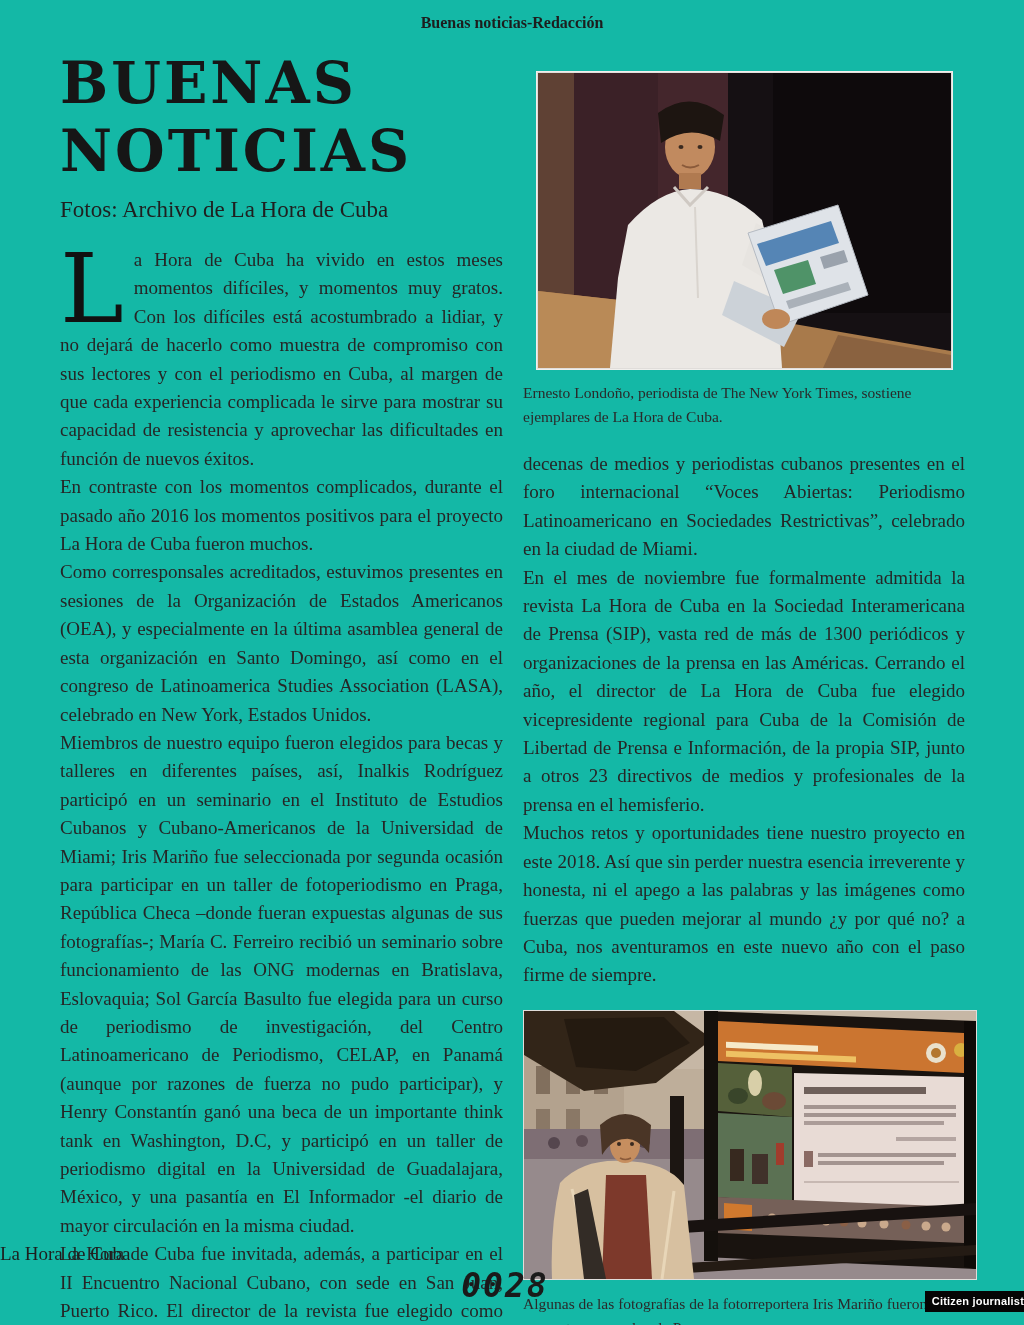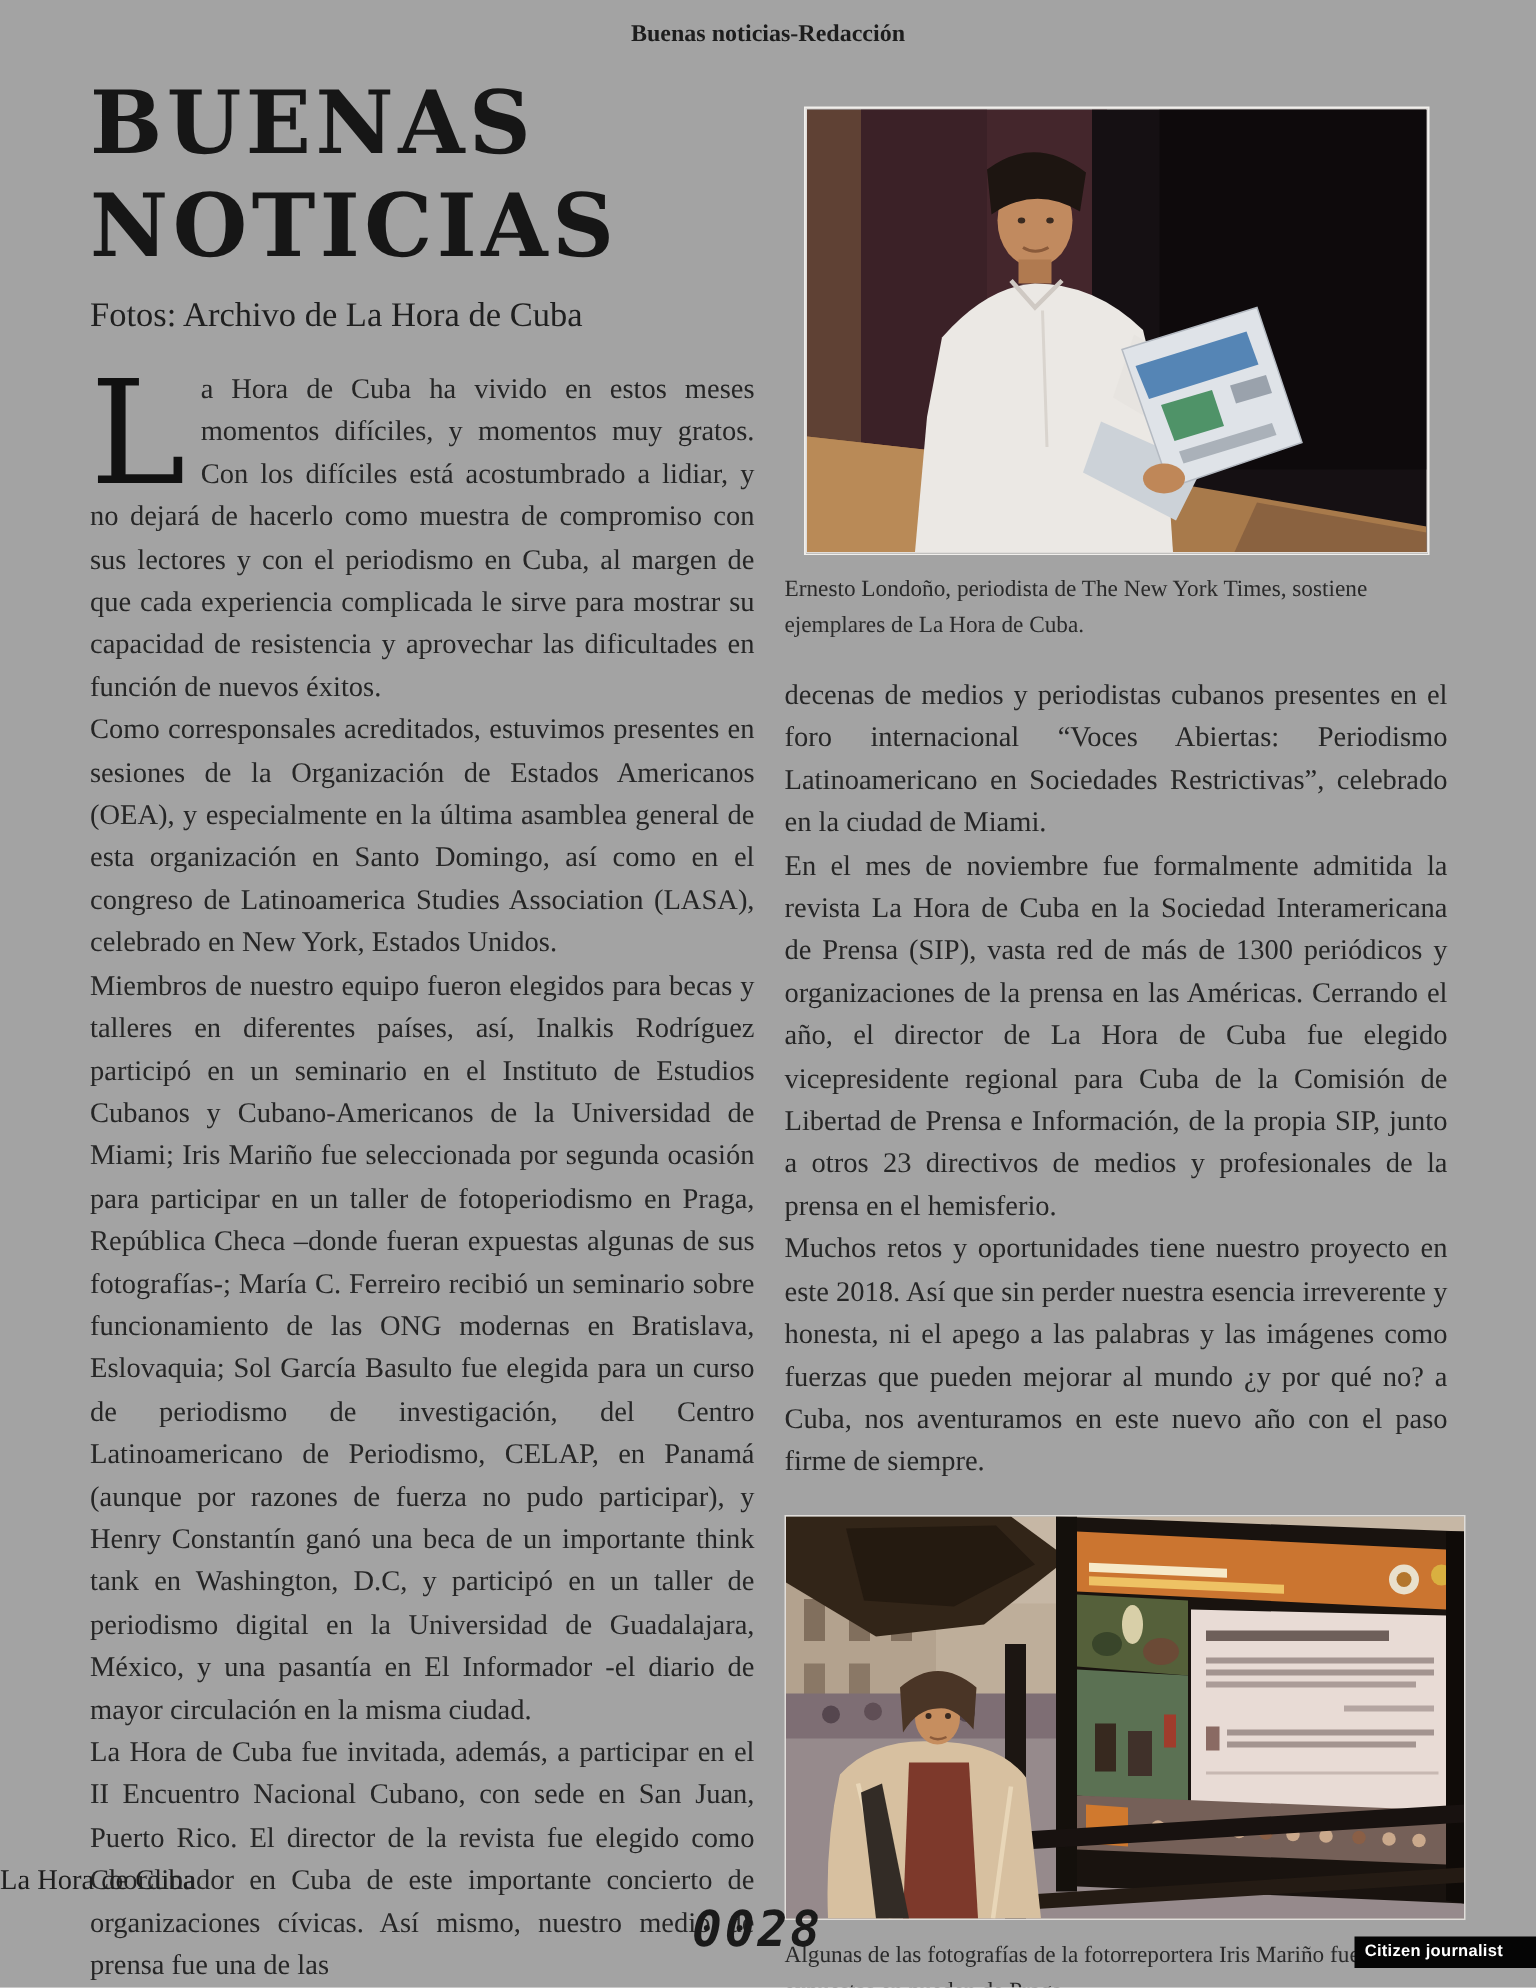--- a/index.html
+++ b/index.html
@@ -1,20 +1,20 @@
 <!DOCTYPE html>
 <html><head>
 <meta charset="utf-8">
 <style>
   html,body{margin:0;padding:0;background:#e8e8e8;}
   .page{
     position:relative;
     width:1024px;height:1325px;
     margin:0 auto;
-    background:#a3a3a3;
+    background:#14b8a6;
     font-family:"Liberation Serif", serif;
     color:#222;
     overflow:hidden;
   }
   .running-header{
     position:absolute;top:14px;left:0;width:1024px;
     text-align:center;font-size:16px;font-weight:bold;color:#1d1d1d;
   }
   
   .left-col{position:absolute;left:60px;top:48px;width:443px;}
@@ -62,36 +62,37 @@
     position:absolute;top:1266px;left:0;width:1010px;text-align:center;
     font-family:"DejaVu Sans Mono", monospace;
     font-style:italic;font-weight:bold;font-size:33px;
     letter-spacing:2px;color:#1a1a1a;
   }
   .watermark{
     position:absolute;right:0;bottom:13px;
     background:#050505;color:#fff;
     font-family:"Liberation Sans", sans-serif;
     font-size:11px;font-weight:bold;
-    padding:4px 22px 5px 7px;letter-spacing:.2px;
+    padding:4px 0 5px 7px;letter-spacing:.2px;
   }
 </style>
 </head>
 <body>
 
 <div class="page">
 
   <div class="running-header">Buenas noticias-Redacción</div>
 
   <div class="left-col">
     <h1 class="headline"><span>BUENAS</span><br><span>NOTICIAS</span></h1>
     <p class="photo-credit">Fotos: Archivo de La Hora de Cuba</p>
 
     <div class="body-text">
       <p><span class="dropcap">L</span><span>a Hora de Cuba ha vivido en estos meses momentos difíciles, y momentos muy gratos. Con los difíciles está acostumbrado a lidiar, y no dejará de hacerlo como muestra de compromiso con sus lectores y con el periodismo en Cuba, al margen de que cada experiencia complicada le sirve para mostrar su capacidad de resistencia y aprovechar las dificultades en función de nuevos éxitos.</span></p>
+      <p>En contraste con los momentos complicados, durante el pasado año 2016 los momentos positivos para el proyecto La Hora de Cuba fueron muchos.</p>
       <p>Como corresponsales acreditados, estuvimos presentes en sesiones de la Organización de Estados Americanos (OEA), y especialmente en la última asamblea general de esta organización en Santo Domingo, así como en el congreso de Latinoamerica Studies Association (LASA), celebrado en New York, Estados Unidos.</p>
       <p>Miembros de nuestro equipo fueron elegidos para becas y talleres en diferentes países, así, Inalkis Rodríguez participó en un seminario en el Instituto de Estudios Cubanos y Cubano-Americanos de la Universidad de Miami; Iris Mariño fue seleccionada por segunda ocasión para participar en un taller de fotoperiodismo en Praga, República Checa –donde fueran expuestas algunas de sus fotografías-; María C. Ferreiro recibió un seminario sobre funcionamiento de las ONG modernas en Bratislava, Eslovaquia; Sol García Basulto fue elegida para un curso de periodismo de investigación, del Centro Latinoamericano de Periodismo, CELAP, en Panamá (aunque por razones de fuerza no pudo participar), y Henry Constantín ganó una beca de un importante think tank en Washington, D.C, y participó en un taller de periodismo digital en la Universidad de Guadalajara, México, y una pasantía en El Informador -el diario de mayor circulación en la misma ciudad.</p>
       <p>La Hora de Cuba fue invitada, además, a participar en el II Encuentro Nacional Cubano, con sede en San Juan, Puerto Rico. El director de la revista fue elegido como Coordinador en Cuba de este importante concierto de organizaciones cívicas. Así mismo, nuestro medio de prensa fue una de las</p>
     </div>
   </div>
 
   <div class="right-col">
 
     <figure class="figure">
       <div class="fig1-wrap">

